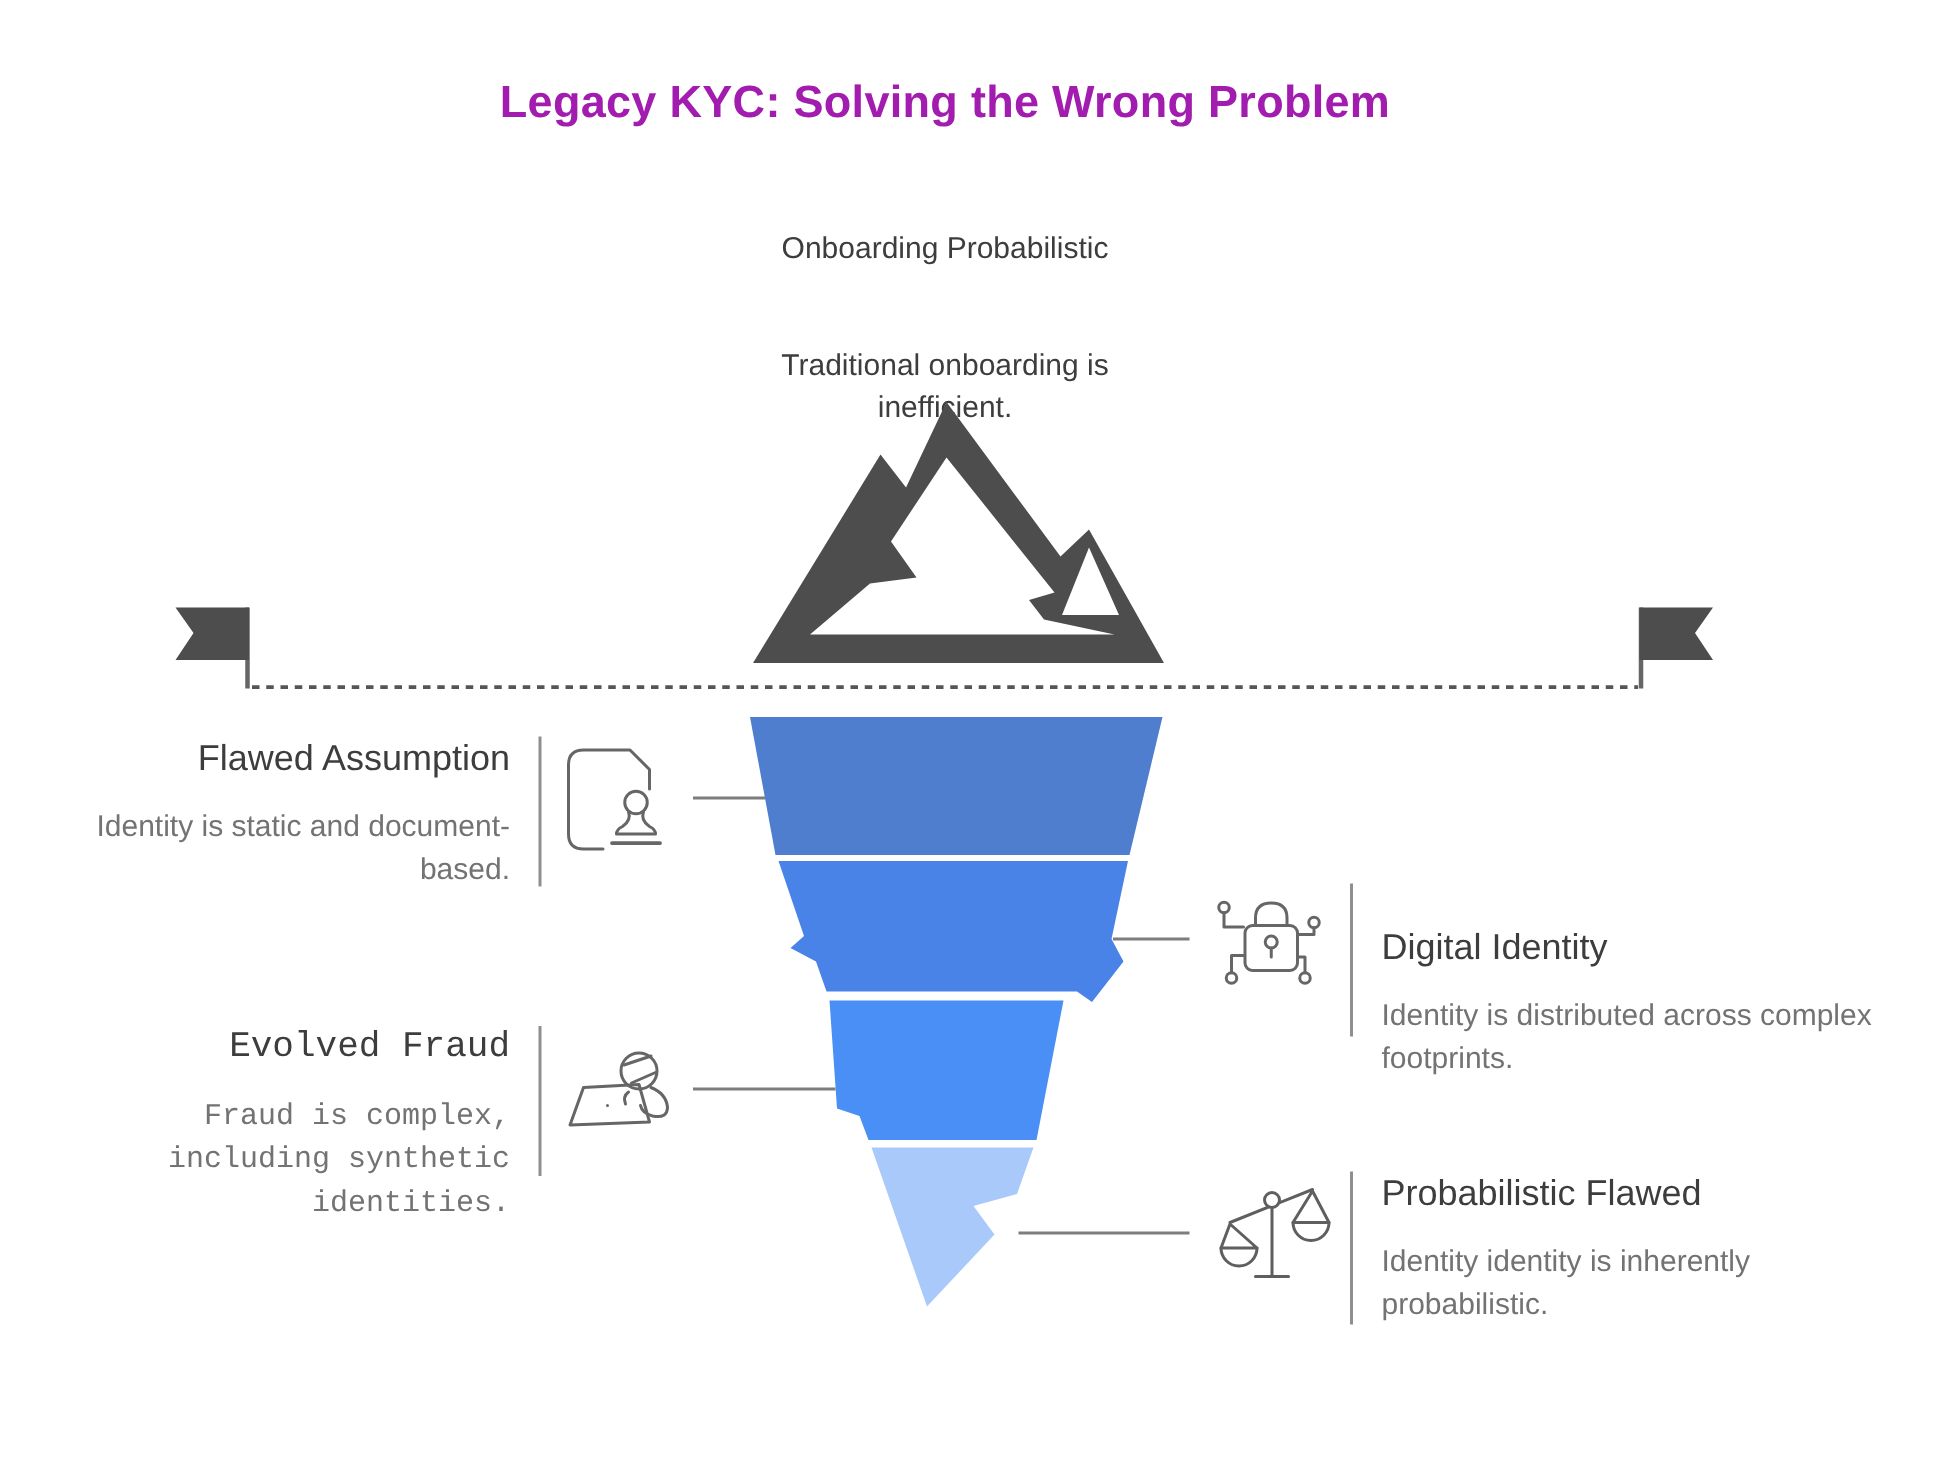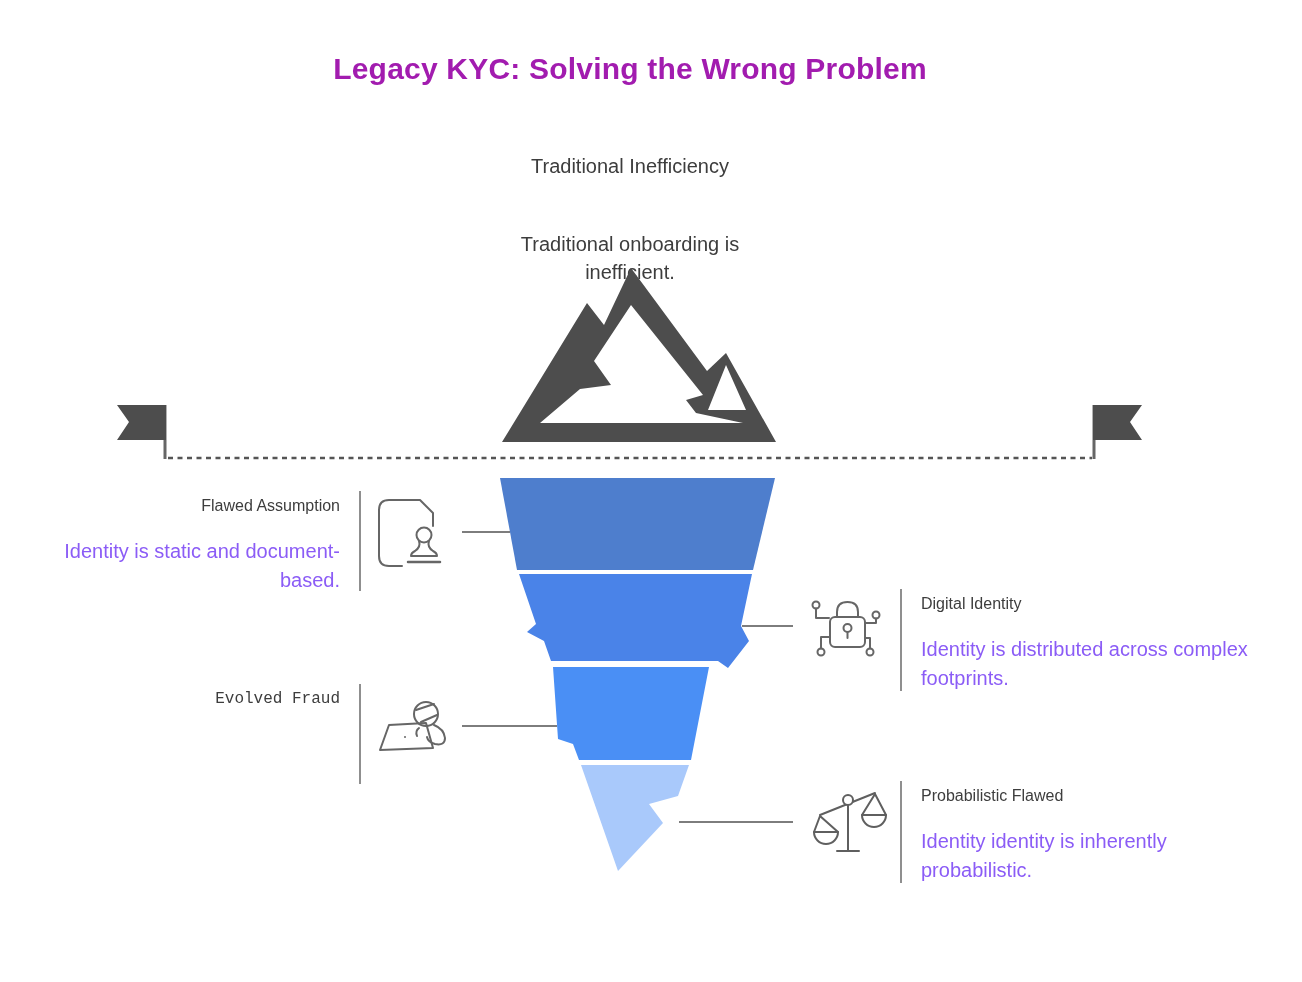--- a/index.html
+++ b/index.html
@@ -14,42 +14,42 @@
   .surface-label{
     position:absolute;top:154px;left:480px;width:300px;
     text-align:center;font-size:20px;line-height:24px;
   }
   .surface-desc{
     position:absolute;top:198px;left:495px;width:270px;
     text-align:center;font-size:20px;line-height:28px;margin-top:32px;
   }
   .scene{position:absolute;top:0;left:0;}
   .ann{position:absolute;}
-  .ann-label{font-size:16px;line-height:24px;color:#3d3d3d;}
-  .ann-desc{font-size:20px;line-height:29px;color:#8b5cf6;margin-top:19px;}
+  .ann-label{font-size:24px;line-height:24px;color:#3d3d3d;}
+  .ann-desc{font-size:20px;line-height:29px;color:#737373;margin-top:19px;}
   .ann.left{text-align:right;}
   .ann.right{text-align:left;}
   .vline{position:absolute;width:2px;background:#8f8f8f;}
   #ann-l1{left:30px;top:494px;width:310px;}
   #ann-l2{left:30px;top:687px;width:310px;font-family:Liberation Mono, monospace;}
-  #ann-r1{left:921px;top:592px;width:352px;}
+  #ann-r1{left:921px;top:620px;width:352px;}
   #ann-r2{left:921px;top:784px;width:352px;}
   #vl-l1{left:359px;top:491px;height:100px;}
   #vl-l2{left:359px;top:684px;height:100px;}
   #vl-r1{left:900px;top:589px;height:102px;}
   #vl-r2{left:900px;top:781px;height:102px;}
 </style>
 </head>
 <body>
 
 <div class="canvas">
 
   <h1 class="page-title">Legacy KYC: Solving the Wrong Problem</h1>
 
-  <div class="surface-label">Traditional Inefficiency</div>
+  <div class="surface-label">Onboarding Probabilistic</div>
   <div class="surface-desc">Traditional onboarding is inefficient.</div>
 
   <svg class="scene" width="1302" height="982" viewBox="0 0 1302 982">
 
     <line x1="168" y1="458" x2="1092" y2="458" stroke-width="2.5" stroke-dasharray="5,4.5" stroke="#555555"></line>
 
     <g>
       <rect x="163.5" y="405" width="3" height="54" fill="#666666"></rect>
       <path d="M117 405 L166 405 L166 440 L117 440 L129 422 Z" fill="#4d4d4d"></path>
     </g>
@@ -120,20 +120,21 @@
   </svg>
 
   <div class="ann left" id="ann-l1">
     <div class="ann-label">Flawed Assumption</div>
     <div class="ann-desc">Identity is static and document-based.</div>
   </div>
   <div class="vline" id="vl-l1"></div>
 
   <div class="ann left" id="ann-l2">
     <div class="ann-label">Evolved Fraud</div>
+    <div class="ann-desc">Fraud is complex, including synthetic identities.</div>
   </div>
   <div class="vline" id="vl-l2"></div>
 
   <div class="ann right" id="ann-r1">
     <div class="ann-label">Digital Identity</div>
     <div class="ann-desc">Identity is distributed across complex footprints.</div>
   </div>
   <div class="vline" id="vl-r1"></div>
 
   <div class="ann right" id="ann-r2">

